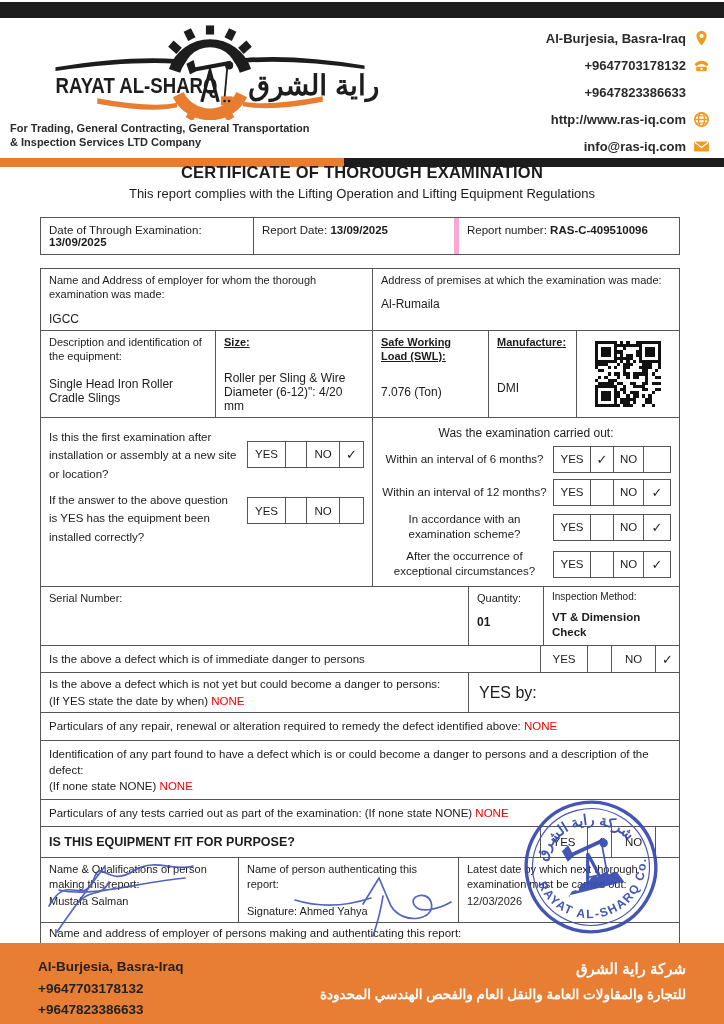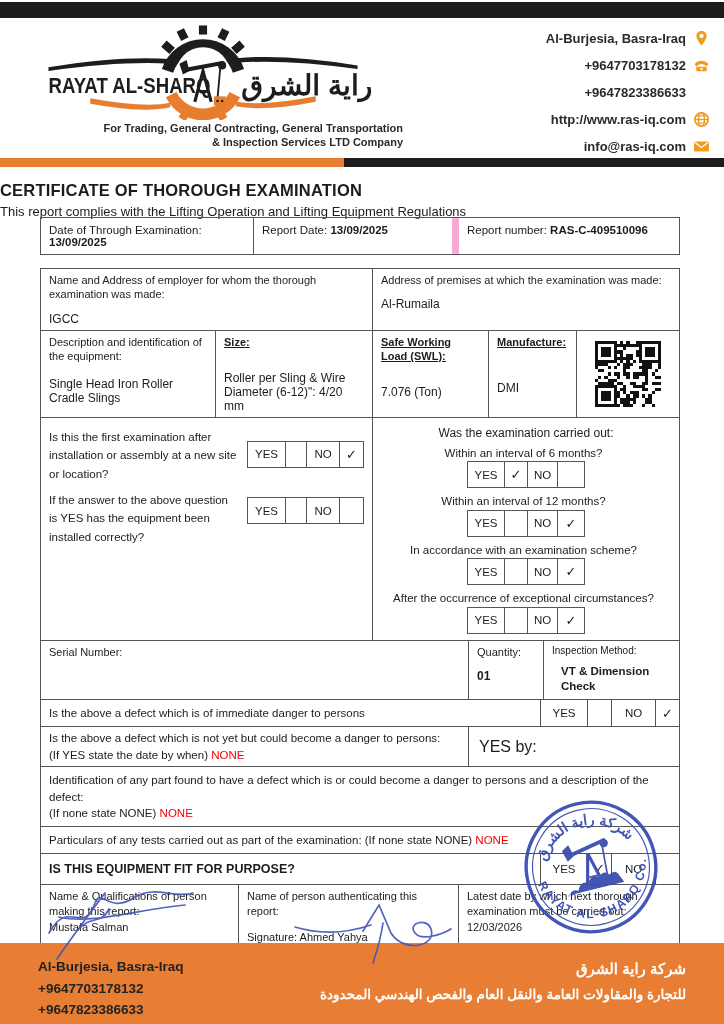--- a/index.html
+++ b/index.html
@@ -1,38 +1,38 @@
 <!DOCTYPE html>
 <html><head>
 <meta charset="utf-8">
 <style>
   html,body{margin:0;padding:0;}
   body{width:724px;height:1024px;position:relative;background:#fff;overflow:hidden;
        font-family:"Liberation Sans",sans-serif;color:#1c1c1c;}
   *{box-sizing:border-box;}
   .topbar{position:absolute;top:2px;left:0;width:724px;height:16px;background:#1d1d1d;}
   .header{position:absolute;top:18px;left:0;width:724px;height:140px;background:#fff;}
-  .logo-wrap{position:absolute;left:3px;top:2px;width:400px;text-align:right;}
+  .logo-wrap{position:absolute;left:10px;top:2px;width:400px;text-align:left;}
   .logo-wrap svg.logo{width:368px;height:100px;display:block;margin:0 auto;}
   .tagline{font-size:11px;font-weight:bold;color:#2a2a2a;line-height:1.3;margin-top:1px;}
   .contact{position:absolute;right:14px;top:12px;text-align:right;}
   .crow{display:flex;align-items:center;justify-content:flex-end;margin-bottom:10px;
         font-size:13px;font-weight:bold;color:#2a2a2a;}
   .crow .cicon{width:17px;height:17px;margin-left:7px;flex:0 0 17px;}
   .crow .cicon.hide{visibility:hidden;}
   .divider{position:absolute;top:158px;left:0;width:724px;height:9px;
      background:linear-gradient(90deg,#E87D2F 0,#E87D2F 47.5%,#1d1d1d 47.5%,#1d1d1d 100%);}
-  .titleblock{position:absolute;top:181px;left:0;width:724px;}
+  .titleblock{position:absolute;top:163px;left:0;width:724px;text-align:center;}
   .titleblock h1{font-size:16.5px;margin:0;letter-spacing:.2px;}
   .titleblock .sub{font-size:13px;margin-top:4px;}
   .doc{position:absolute;left:40px;top:217px;width:640px;font-size:11.5px;}
   .tableA{display:flex;border:1px solid #555;}
   .tableA .c{padding:6px 8px;}
   .tableA .c1{width:213px;border-right:1px solid #555;}
-  .tableA .c2{width:205px;border-right:7px solid #f9a8d4;}
+  .tableA .c2{width:205px;border-right:5px solid #f9a8d4;}
   .tableA .c3{flex:1;}
   .b{font-weight:bold;}
   .tableB{border:1px solid #555;margin-top:13px;}
   .trow{display:flex;border-top:1px solid #555;align-items:stretch;}
   .trow.first{border-top:none;}
   .cell{padding:4px 8px;}
   .br{border-right:1px solid #555;}
   .lbl{font-size:11px;line-height:1.3;}
   .val{font-size:12px;margin-top:10px;}
   .ulabel{font-weight:bold;text-decoration:underline;font-size:11px;line-height:1.3;}
@@ -48,27 +48,27 @@
   .r-q .qright{flex:1;padding:6px 8px;text-align:center;}
   .qtext{width:188px;font-size:11.5px;line-height:1.6;}
   .qrow{display:flex;justify-content:space-between;align-items:flex-start;}
   .qrow.second{margin-top:8px;}
   .mgrid{display:flex;border:1px solid #555;height:27px;font-size:11.5px;flex:0 0 auto;}
   .mgrid>div{display:flex;align-items:center;justify-content:center;border-left:1px solid #555;height:100%;}
   .mgrid>div:first-child{border-left:none;}
   .gy{width:37px;}.gm{width:21px;}.gn{width:33px;}.gm2{width:24px;}
   .tick{font-size:13px;}
   .rhead{font-size:12px;margin:2px 0 6px 0;}
-  .rrow{display:flex;align-items:center;margin-top:6px;flex-direction:column;}
+  .rrow{display:flex;align-items:center;margin-top:6px;}
   .rrow .rtext{flex:1;padding-right:5px;font-size:11.5px;line-height:1.35;}
   .rg .gy{width:36px;}.rg .gm{width:23px;}.rg .gn{width:30px;}.rg .gm2{width:27px;}
   .r-serial{min-height:58px;}
   .sn{width:428px;}.qtyc{width:75px;}.methc{flex:1;}
   .meth-lbl{font-size:10px;}
-  .meth-val{font-size:11.5px;font-weight:bold;margin-top:8px;line-height:1.35;margin-left:9px;}
+  .meth-val{font-size:11.5px;font-weight:bold;margin-top:8px;line-height:1.35;}
   .rowgrid{display:flex;align-items:stretch;font-size:11.5px;}
   .rowgrid>div{border-left:1px solid #555;display:flex;align-items:center;justify-content:center;}
   .dgy{width:47px;}.dgm{width:24px;}.dgn{width:44px;}.dgm2{width:24px;}
   .dtext{flex:1;padding:5px 8px;line-height:1.4;}
   .r-d1{min-height:26px;}
   .r-d2{min-height:34px;}
   .r-d2 .dleft{width:428px;padding:3px 8px;line-height:1.45;}
   .r-d2 .dright{flex:1;display:flex;align-items:center;padding:4px 10px;font-size:16px;}
   .r-rep{min-height:25px;}
   .r-id{min-height:34px;}
@@ -578,20 +578,26 @@
         <div>
           <span>(If YES state the date by when)</span>
           <span class="red">NONE</span>
         </div>
       </div>
       <div class="dright">
         <span>YES by:</span>
       </div>
     </div>
 
+    <div class="trow r-rep">
+      <div class="dtext">
+        <span>Particulars of any repair, renewal or alteration required to remedy the defect identified above:</span>
+        <span class="red">NONE</span>
+      </div>
+    </div>
 
     <div class="trow r-id">
       <div class="dtext">
         <span>Identification of any part found to have a defect which is or could become a danger to persons and a description of the defect:</span><br>
         <span>(If none state NONE)</span>
         <span class="red">NONE</span>
       </div>
     </div>
 
     <div class="trow r-tst">

